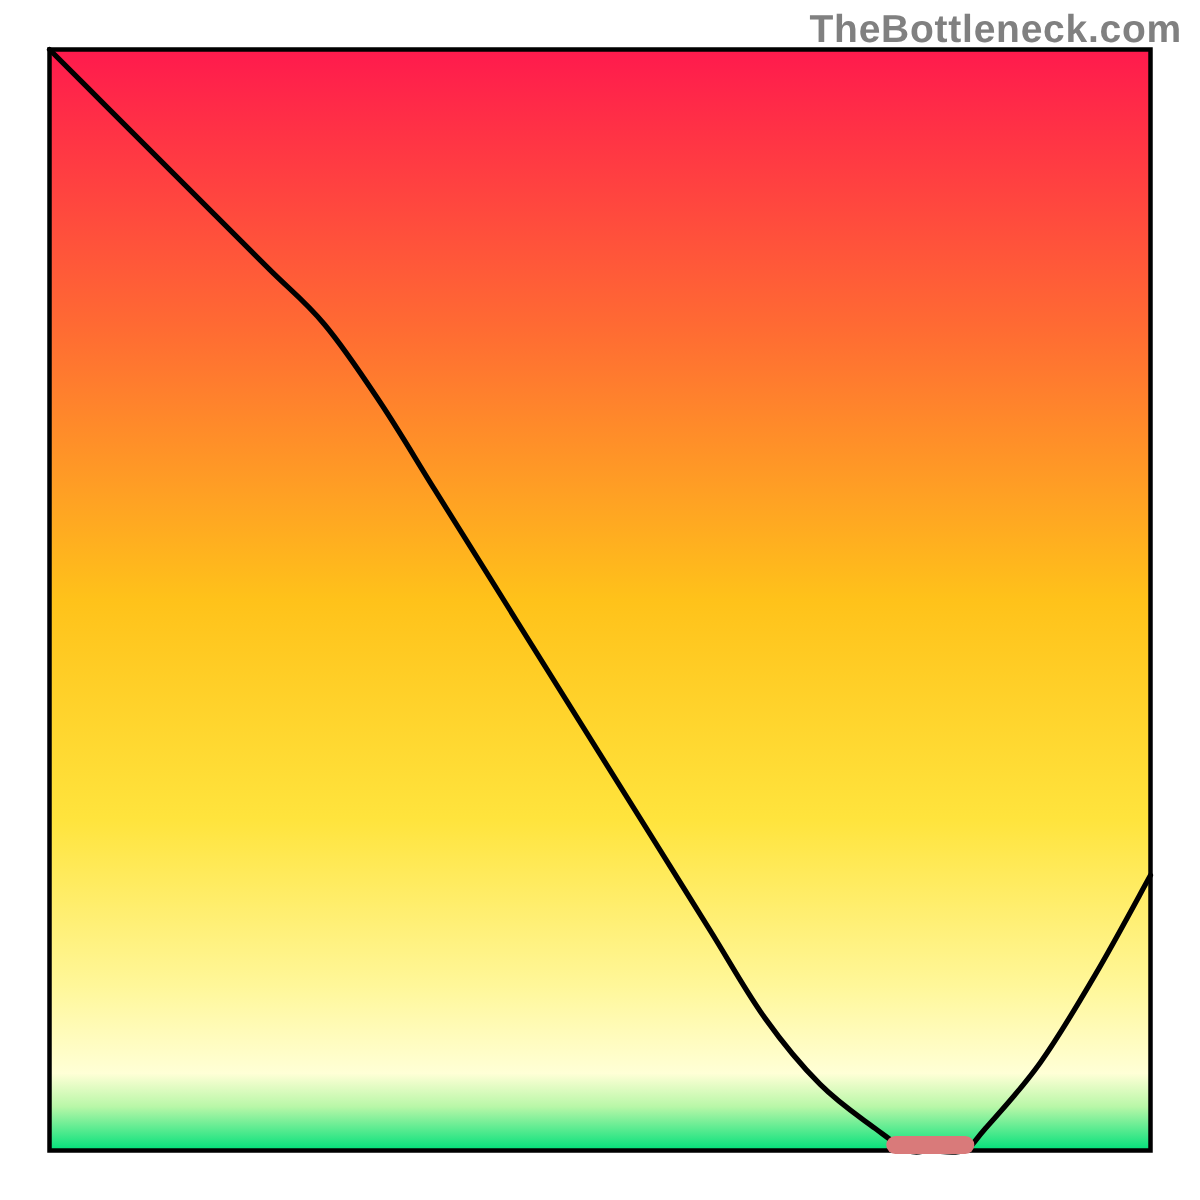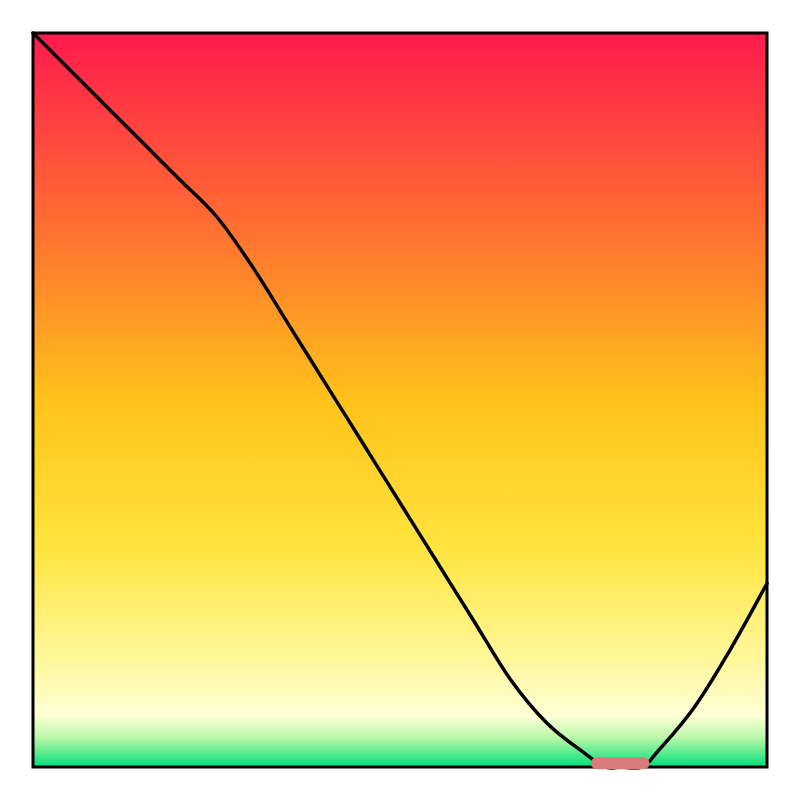--- a/index.html
+++ b/index.html
@@ -28,20 +28,21 @@
   svg.chart {
     display: block;
     width: 800px;
     height: 800px;
   }
 </style>
 </head>
 <body>
 
 <div class="chart-container">
+  <div class="watermark">TheBottleneck.com</div>
   <svg class="chart" viewBox="0 0 800 800" preserveAspectRatio="none">
     <defs>
       <linearGradient id="bgGrad" x1="0" y1="0" x2="0" y2="1">
           <stop offset="0%" stop-color="#ff1a4d"></stop>
           <stop offset="25%" stop-color="#ff6a33"></stop>
           <stop offset="50%" stop-color="#ffc21a"></stop>
           <stop offset="70%" stop-color="#ffe43d"></stop>
           <stop offset="85%" stop-color="#fff799"></stop>
           <stop offset="93%" stop-color="#ffffd6"></stop>
           <stop offset="96%" stop-color="#b9f7a8"></stop>

